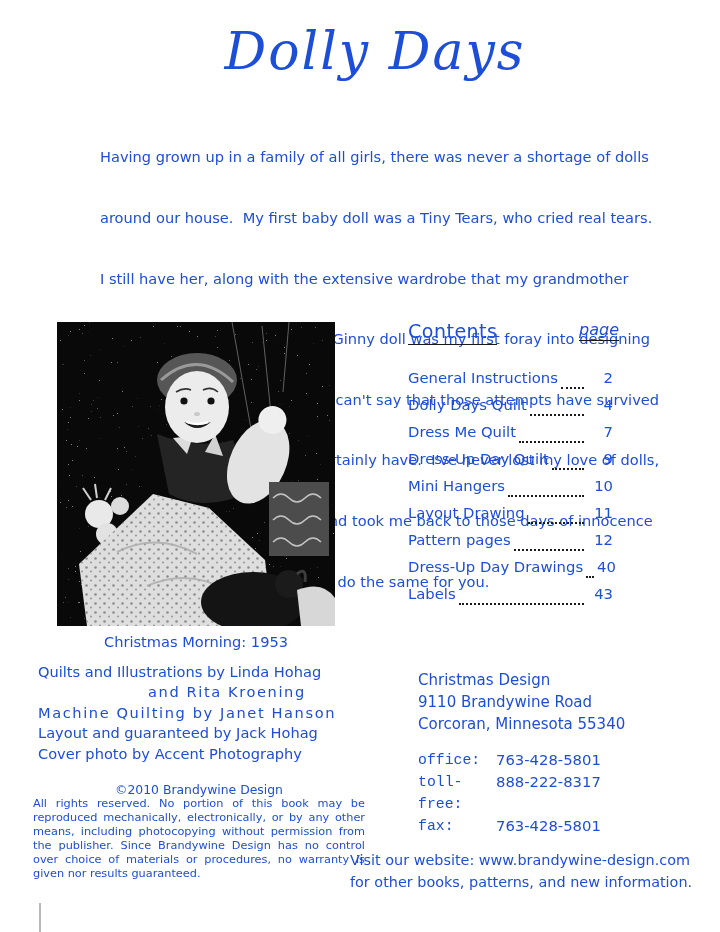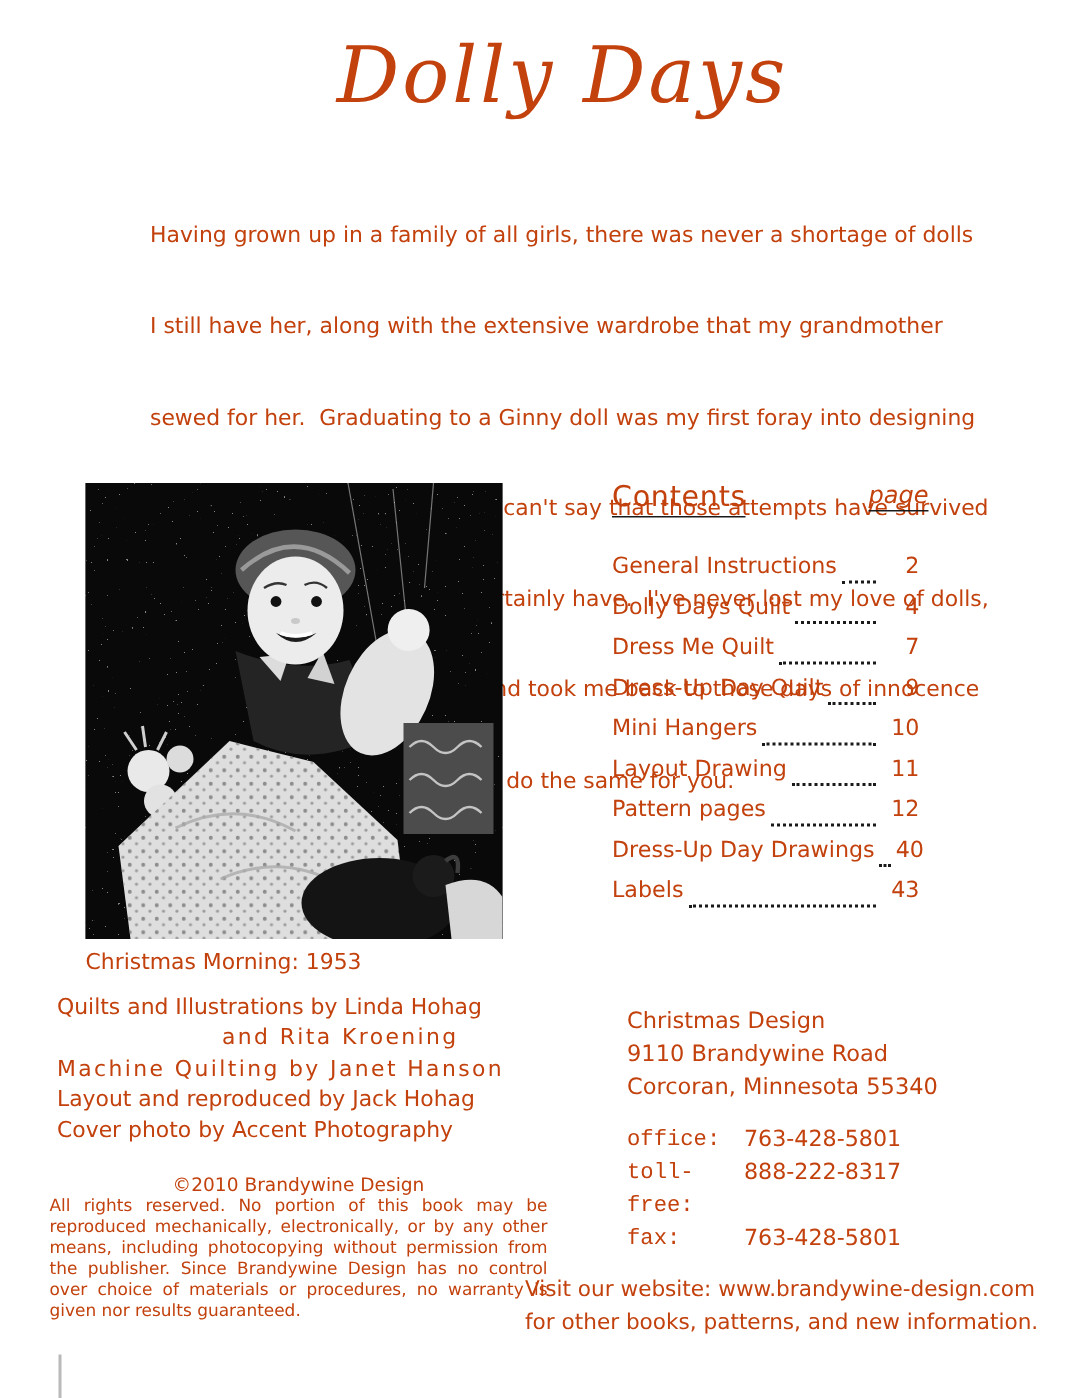--- a/index.html
+++ b/index.html
@@ -2,21 +2,21 @@
 <html><head>
 <meta charset="utf-8">
 <style>
   html,body{margin:0;padding:0;background:#e9e9e9;}
   .page{
     position:relative;
     width:720px;height:932px;
     margin:0 auto;
     background:#ffffff;
     font-family:"DejaVu Sans","Liberation Sans",sans-serif;
-    color:#c2410c;
+    color:#1d4ed8;
     overflow:hidden;
   }
   
   .title{
     position:absolute;top:20px;left:160px;width:430px;
     margin:0;text-align:center;
     font-family:"DejaVu Serif","Liberation Serif",serif;
     font-style:italic;font-weight:500;
     font-size:52px;line-height:1.2;
     letter-spacing:2px;
@@ -28,21 +28,21 @@
     white-space:pre;
   }
   
   .photo{
     position:absolute;top:322px;left:57px;width:278px;height:304px;
     background:#0a0a0a;
   }
   .photo svg{display:block;width:100%;height:100%;}
   .caption{
     position:absolute;top:633px;left:57px;width:278px;
-    font-size:14.6px;
+    text-align:center;font-size:14.6px;
   }
   
   .contents{position:absolute;top:320px;left:408px;width:205px;}
   .contents-head{
     display:flex;justify-content:space-between;align-items:flex-start;
     margin-bottom:24px;
   }
   .c-h{
     font-size:19px;letter-spacing:0.5px;
     border-bottom:1.6px solid #1a1a1a;padding-bottom:2px;
@@ -99,20 +99,21 @@
 </style>
 </head>
 <body>
 
 <div class="page">
 
   <h1 class="title">Dolly Days</h1>
 
   <div class="intro">
     <div>Having grown up in a family of all girls, there was never a shortage of dolls</div>
+    <div>around our house.  My first baby doll was a Tiny Tears, who cried real tears.</div>
     <div>I still have her, along with the extensive wardrobe that my grandmother</div>
     <div>sewed for her.  Graduating to a Ginny doll was my first foray into designing</div>
     <div>doll clothes and hand sewing.  I can't say that those attempts have survived</div>
     <div>the years, but the memories certainly have.  I've never lost my love of dolls,</div>
     <div>so this project was a true joy, and took me back to those days of innocence</div>
     <div>and make-believe.  I hope it will do the same for you.</div>
   </div>
 
   <div class="photo">
     <svg viewBox="0 0 278 304" preserveAspectRatio="none" aria-hidden="true">
@@ -236,21 +237,21 @@
           <span class="leader"></span>
           <span class="toc-num">43</span>
         </div>
     </div>
   </div>
 
   <div class="credits">
     <div>Quilts and Illustrations by Linda Hohag</div>
     <div class="spread indent">and Rita Kroening</div>
     <div class="spread">Machine Quilting by Janet Hanson</div>
-    <div>Layout and reproduced by Jack Hohag</div>
+    <div>Layout and guaranteed by Jack Hohag</div>
     <div>Cover photo by Accent Photography</div>
   </div>
 
   <div class="copyright">
     <div class="cc">©2010 Brandywine Design</div>
     <div class="cbody">All rights reserved.  No portion of this book may be reproduced mechanically, electronically, or by any other means, including photocopying without permission from the publisher.  Since Brandywine Design has no control over choice of materials or procedures, no warranty is given nor results guaranteed.</div>
   </div>
 
   <div class="pub">
     <div>Christmas Design</div>

